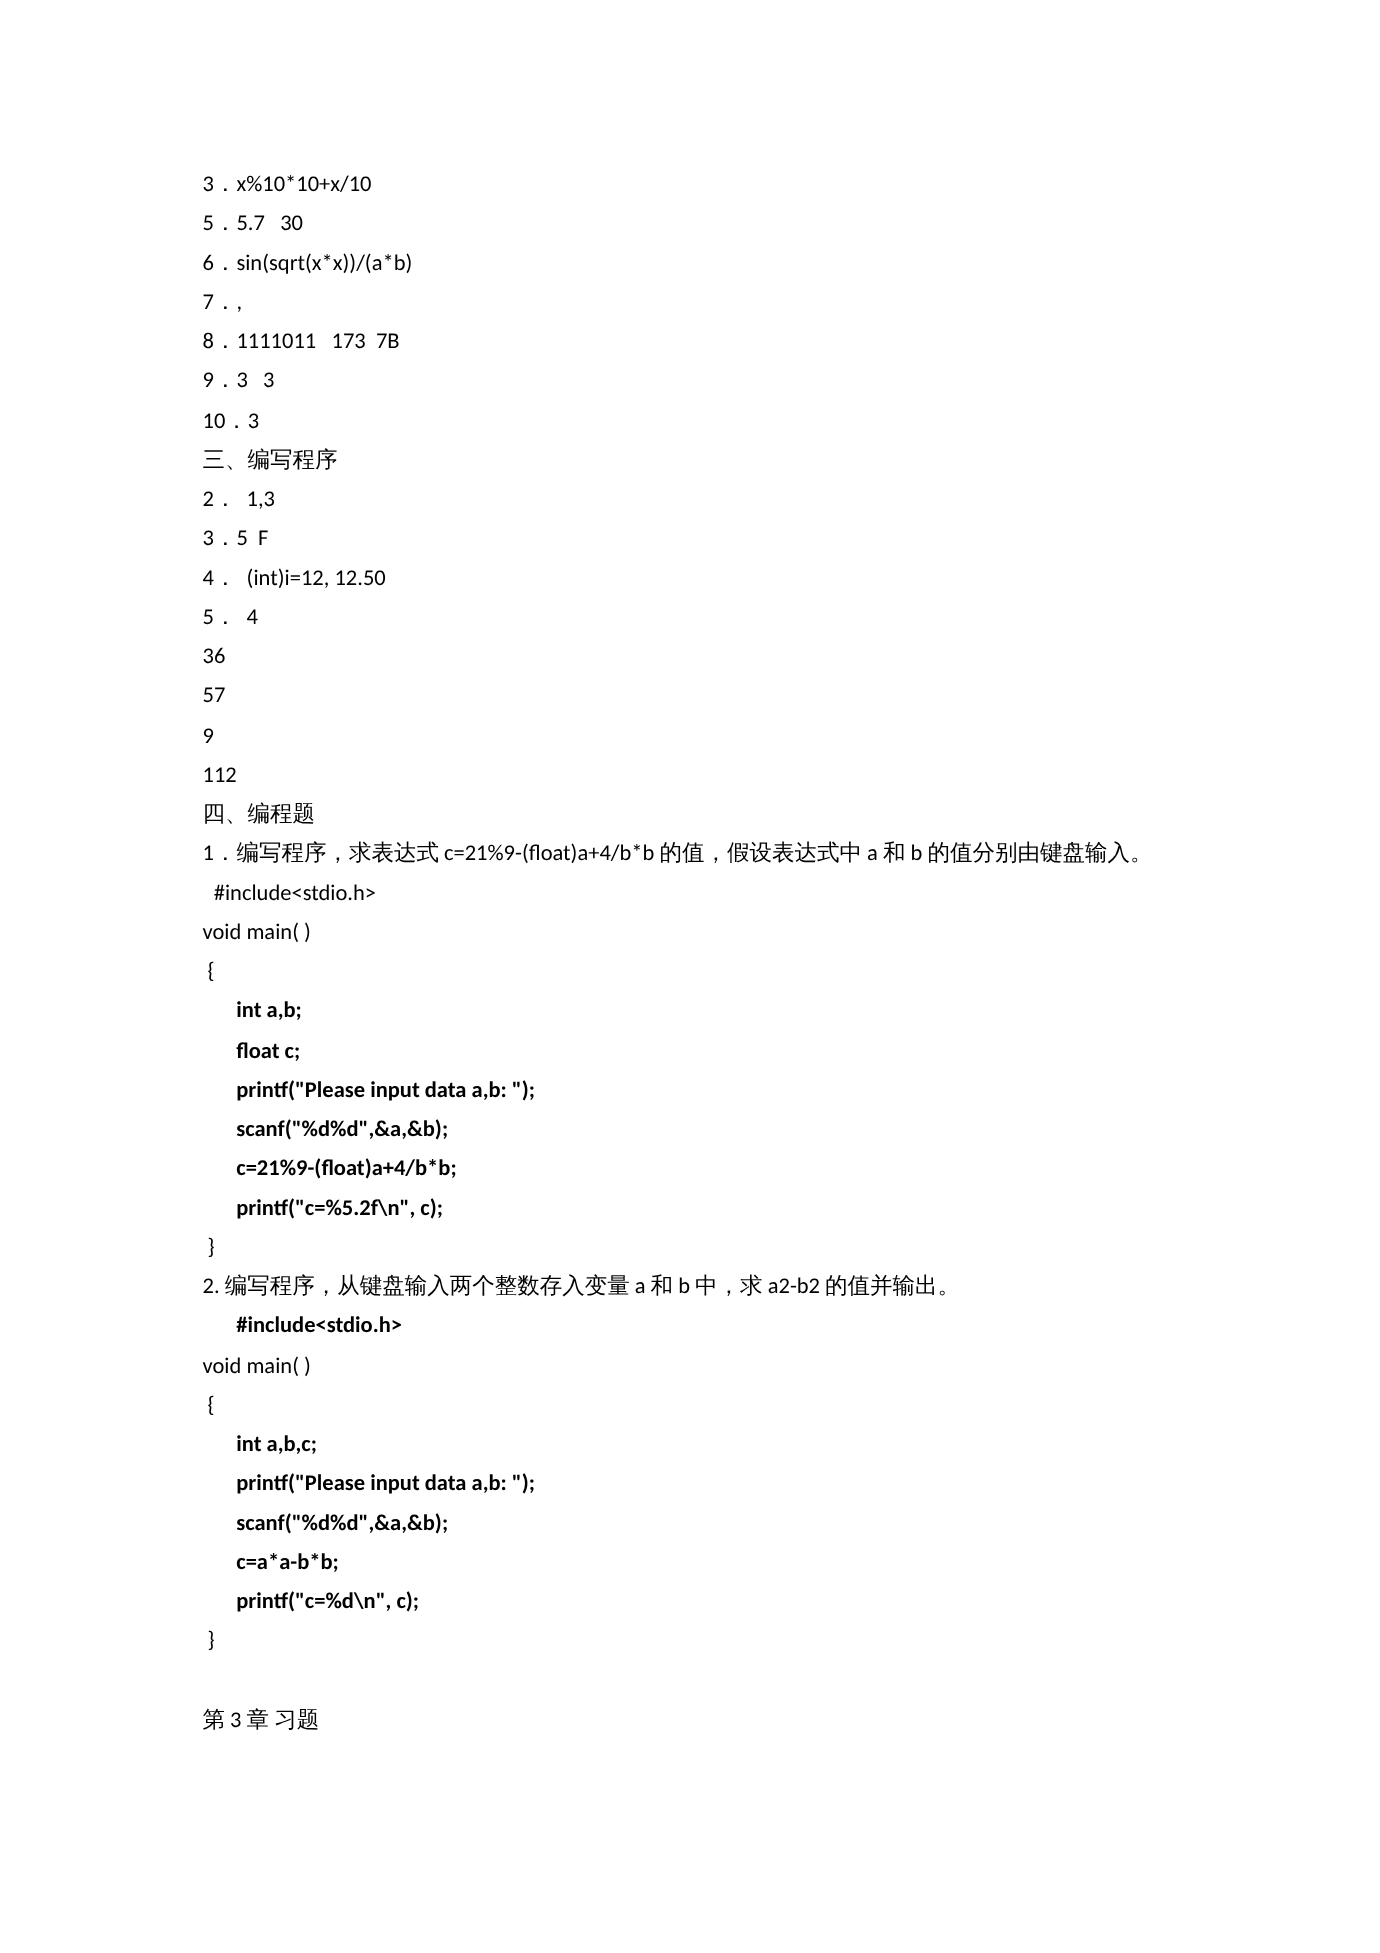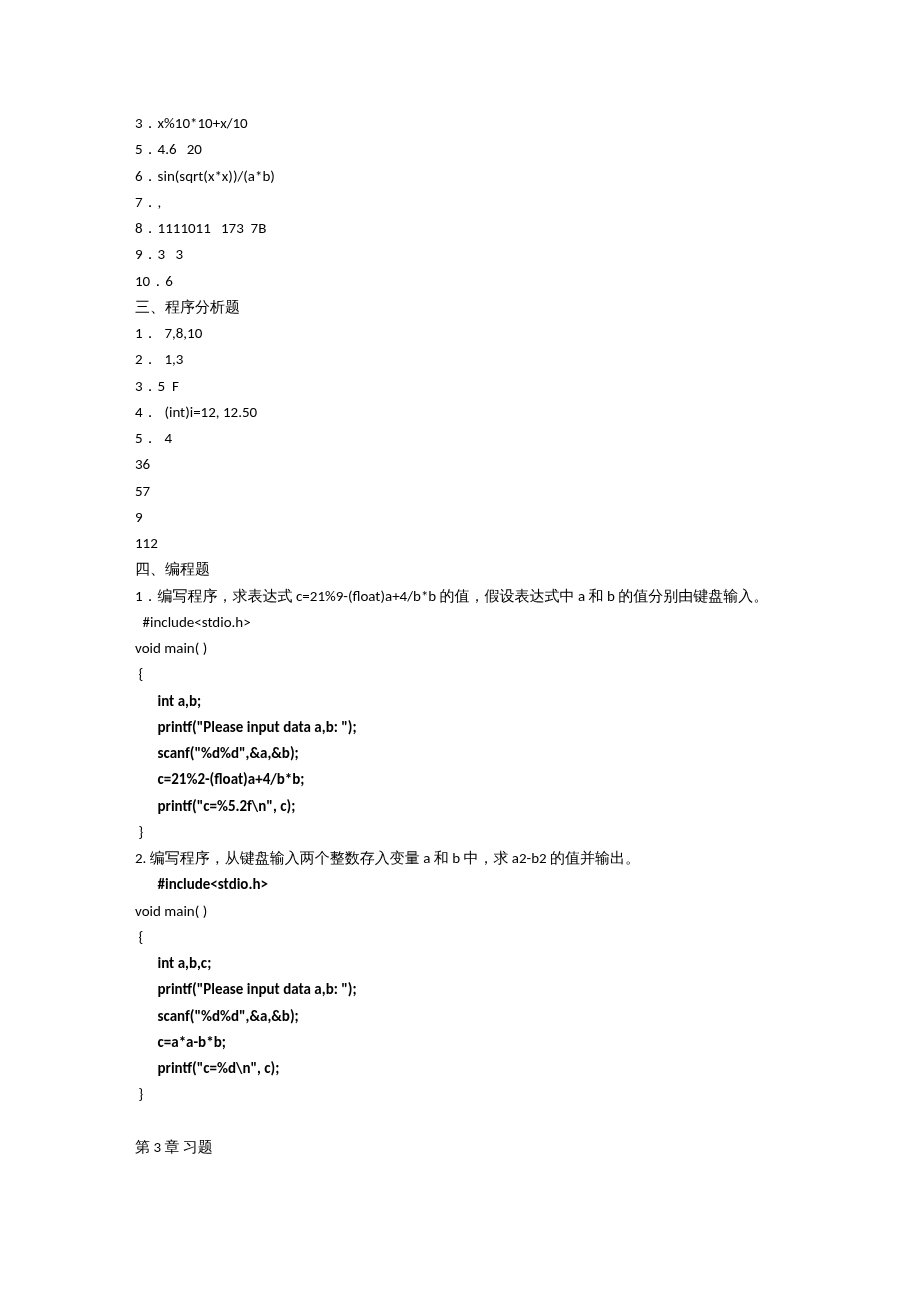--- a/index.html
+++ b/index.html
@@ -20,45 +20,45 @@
     white-space: pre-wrap;
   }
   .indent1 { padding-left: 0.5em; }
   .indent2 { padding-left: 1.5em; font-weight: bold; }
 </style>
 </head>
 <body>
 
 <div class="page" id="page-container">
     <span class="line ">3．x%10*10+x/10</span>
-    <span class="line ">5．4.6   20</span>
+    <span class="line ">5．5.7   30</span>
     <span class="line ">6．sin(sqrt(x*x))/(a*b)</span>
     <span class="line ">7．,</span>
     <span class="line ">8．1111011   173  7B</span>
     <span class="line ">9．3   3</span>
-    <span class="line ">10．6</span>
-    <span class="line ">三、程序分析题</span>
-    <span class="line ">1．  7,8,10</span>
+    <span class="line ">10．3</span>
+    <span class="line ">三、编写程序</span>
     <span class="line ">2．  1,3</span>
     <span class="line ">3．5  F</span>
     <span class="line ">4．  (int)i=12, 12.50</span>
     <span class="line ">5．  4</span>
     <span class="line ">36</span>
     <span class="line ">57</span>
     <span class="line ">9</span>
     <span class="line ">112</span>
     <span class="line ">四、编程题</span>
     <span class="line ">1．编写程序，求表达式 c=21%9-(float)a+4/b*b 的值，假设表达式中 a 和 b 的值分别由键盘输入。</span>
     <span class="line indent1">#include&lt;stdio.h&gt;</span>
     <span class="line ">void main( )</span>
     <span class="line "> {</span>
     <span class="line indent2">int a,b;</span>
+    <span class="line indent2">float c;</span>
     <span class="line indent2">printf("Please input data a,b: ");</span>
     <span class="line indent2">scanf("%d%d",&amp;a,&amp;b);</span>
-    <span class="line indent2">c=21%2-(float)a+4/b*b;</span>
+    <span class="line indent2">c=21%9-(float)a+4/b*b;</span>
     <span class="line indent2">printf("c=%5.2f\n", c);</span>
     <span class="line "> }</span>
     <span class="line ">2. 编写程序，从键盘输入两个整数存入变量 a 和 b 中，求 a2-b2 的值并输出。</span>
     <span class="line indent2">#include&lt;stdio.h&gt;</span>
     <span class="line ">void main( )</span>
     <span class="line "> {</span>
     <span class="line indent2">int a,b,c;</span>
     <span class="line indent2">printf("Please input data a,b: ");</span>
     <span class="line indent2">scanf("%d%d",&amp;a,&amp;b);</span>
     <span class="line indent2">c=a*a-b*b;</span>

